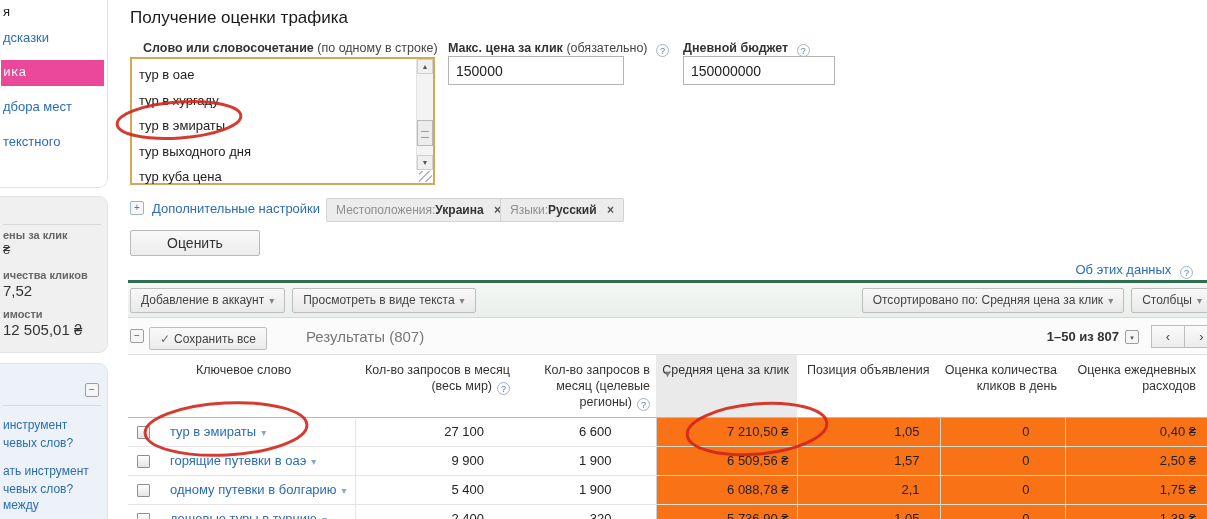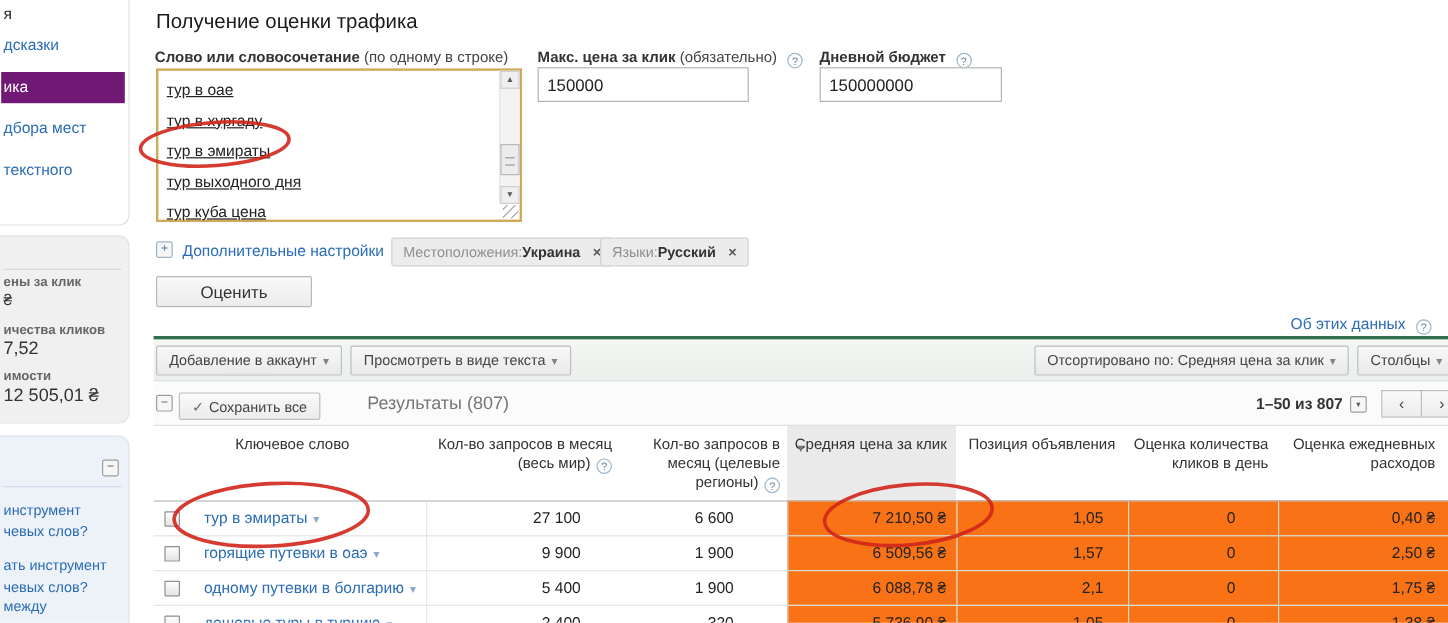--- a/index.html
+++ b/index.html
@@ -12,21 +12,21 @@
   .link { color:#2b6cb5; }
 
   
   .sidebar { position:absolute; left:0; top:0; width:128px; height:519px; }
   .panel { position:absolute; left:-22px; width:130px; border-radius:9px; }
   .nav-panel { top:-12px; height:200px; background:#fff; border:1px solid #e2e2e2; }
   .nav-item { position:absolute; left:24px; font-size:13px; white-space:nowrap; }
   .nav-plain { color:#222; }
   .nav-selected {
     position:absolute; left:22px; right:3px; height:26px; line-height:26px;
-    background:#701a75; color:#fff; font-size:13px; padding-left:2px; white-space:nowrap;
+    background:#ec4899; color:#fff; font-size:13px; padding-left:2px; white-space:nowrap;font-family:Liberation Mono, monospace;
   }
   .stats-panel { top:196px; height:157px; background:#f0f0f0; border:1px solid #e4e4e4; }
   .stats-sep { position:absolute; left:24px; right:6px; top:27px; border-top:1px solid #d8d8d8; }
   .stat-label { position:absolute; left:24px; font-size:11px; font-weight:bold; color:#666; white-space:nowrap; }
   .stat-value { position:absolute; left:24px; font-size:15px; color:#333; white-space:nowrap; }
   .help-panel { top:363px; height:170px; background:#edf2f9; border:1px solid #dde5ef; }
   .help-sep { position:absolute; left:24px; right:6px; top:41px; border-top:1px solid #d3dce8; }
   .mini-box {
     display:inline-block; width:14px; height:14px; line-height:12px; text-align:center;
     background:#f6f6f6; border:1px solid #9e9e9e; border-radius:2px;
@@ -48,21 +48,21 @@
     display:inline-block; width:13px; height:13px; line-height:12px; text-align:center;
     border:1px solid #9fb6c9; border-radius:50%; background:#fdfdfd;
     font-size:9px; color:#5a7c99; vertical-align:-2px; margin-left:5px; cursor:pointer;
   }
 
   
   .kwbox {
     position:absolute; left:2px; top:57px; width:305px; height:128px;
     background:#fff; border:2px solid #d0aa56; cursor:text;
   }
-  .kwlines { padding:3px 24px 0 7px; font-size:13px; line-height:25.5px; color:#222;text-decoration:underline; }
+  .kwlines { padding:3px 24px 0 7px; font-size:13px; line-height:25.5px; color:#222; }
   .kwscroll { position:absolute; top:0; right:0; bottom:13px; width:17px; background:#f3f3f3; border-left:1px solid #e3e3e3; }
   .sbtn {
     height:15px; background:#efefef; border:1px solid #cfcfcf;
     font-size:7px; color:#555; text-align:center; line-height:14px; cursor:pointer;
   }
   .sbtn.bottom { position:absolute; bottom:0; left:0; right:0; }
   .sthumb {
     position:absolute; left:0; right:0; top:55%; height:26px;
     background:#ececec; border:1px solid #b9b9b9; cursor:grab;
   }
@@ -203,21 +203,21 @@
     <a class="help-link link" style="top:132px">
       <span>между</span>
         <span>рианты групп</span>
     </a>
   </div>
 </div>
 
 <div class="main">
   <h1>Получение оценки трафика</h1>
 
-  <div class="field-label" style="left:1px">
+  <div class="field-label" style="left:15px">
     <b>Слово или словосочетание</b> <span class="note">(по одному в строке)</span>
   </div>
   <div class="field-label cpc-label">
     <b>Макс. цена за клик</b> <span class="note">(обязательно)</span>
     <span class="qicon">?</span>
   </div>
   <div class="field-label budget-label">
     <b>Дневной бюджет</b>
     <span class="qicon">?</span>
   </div>

